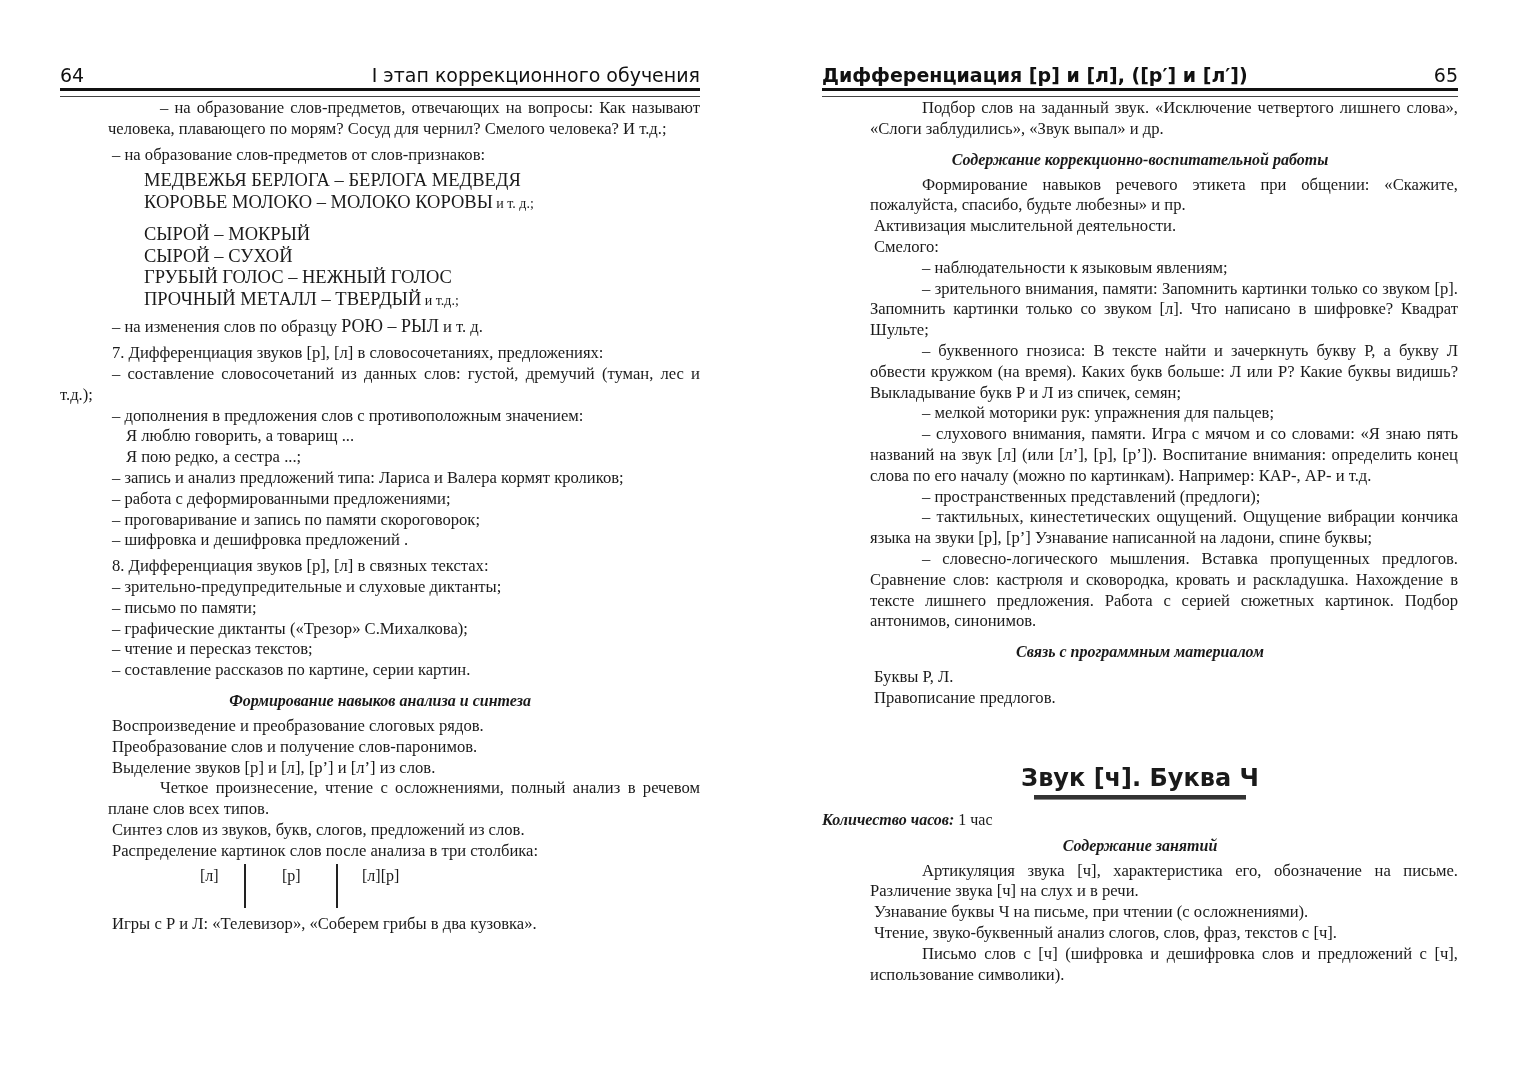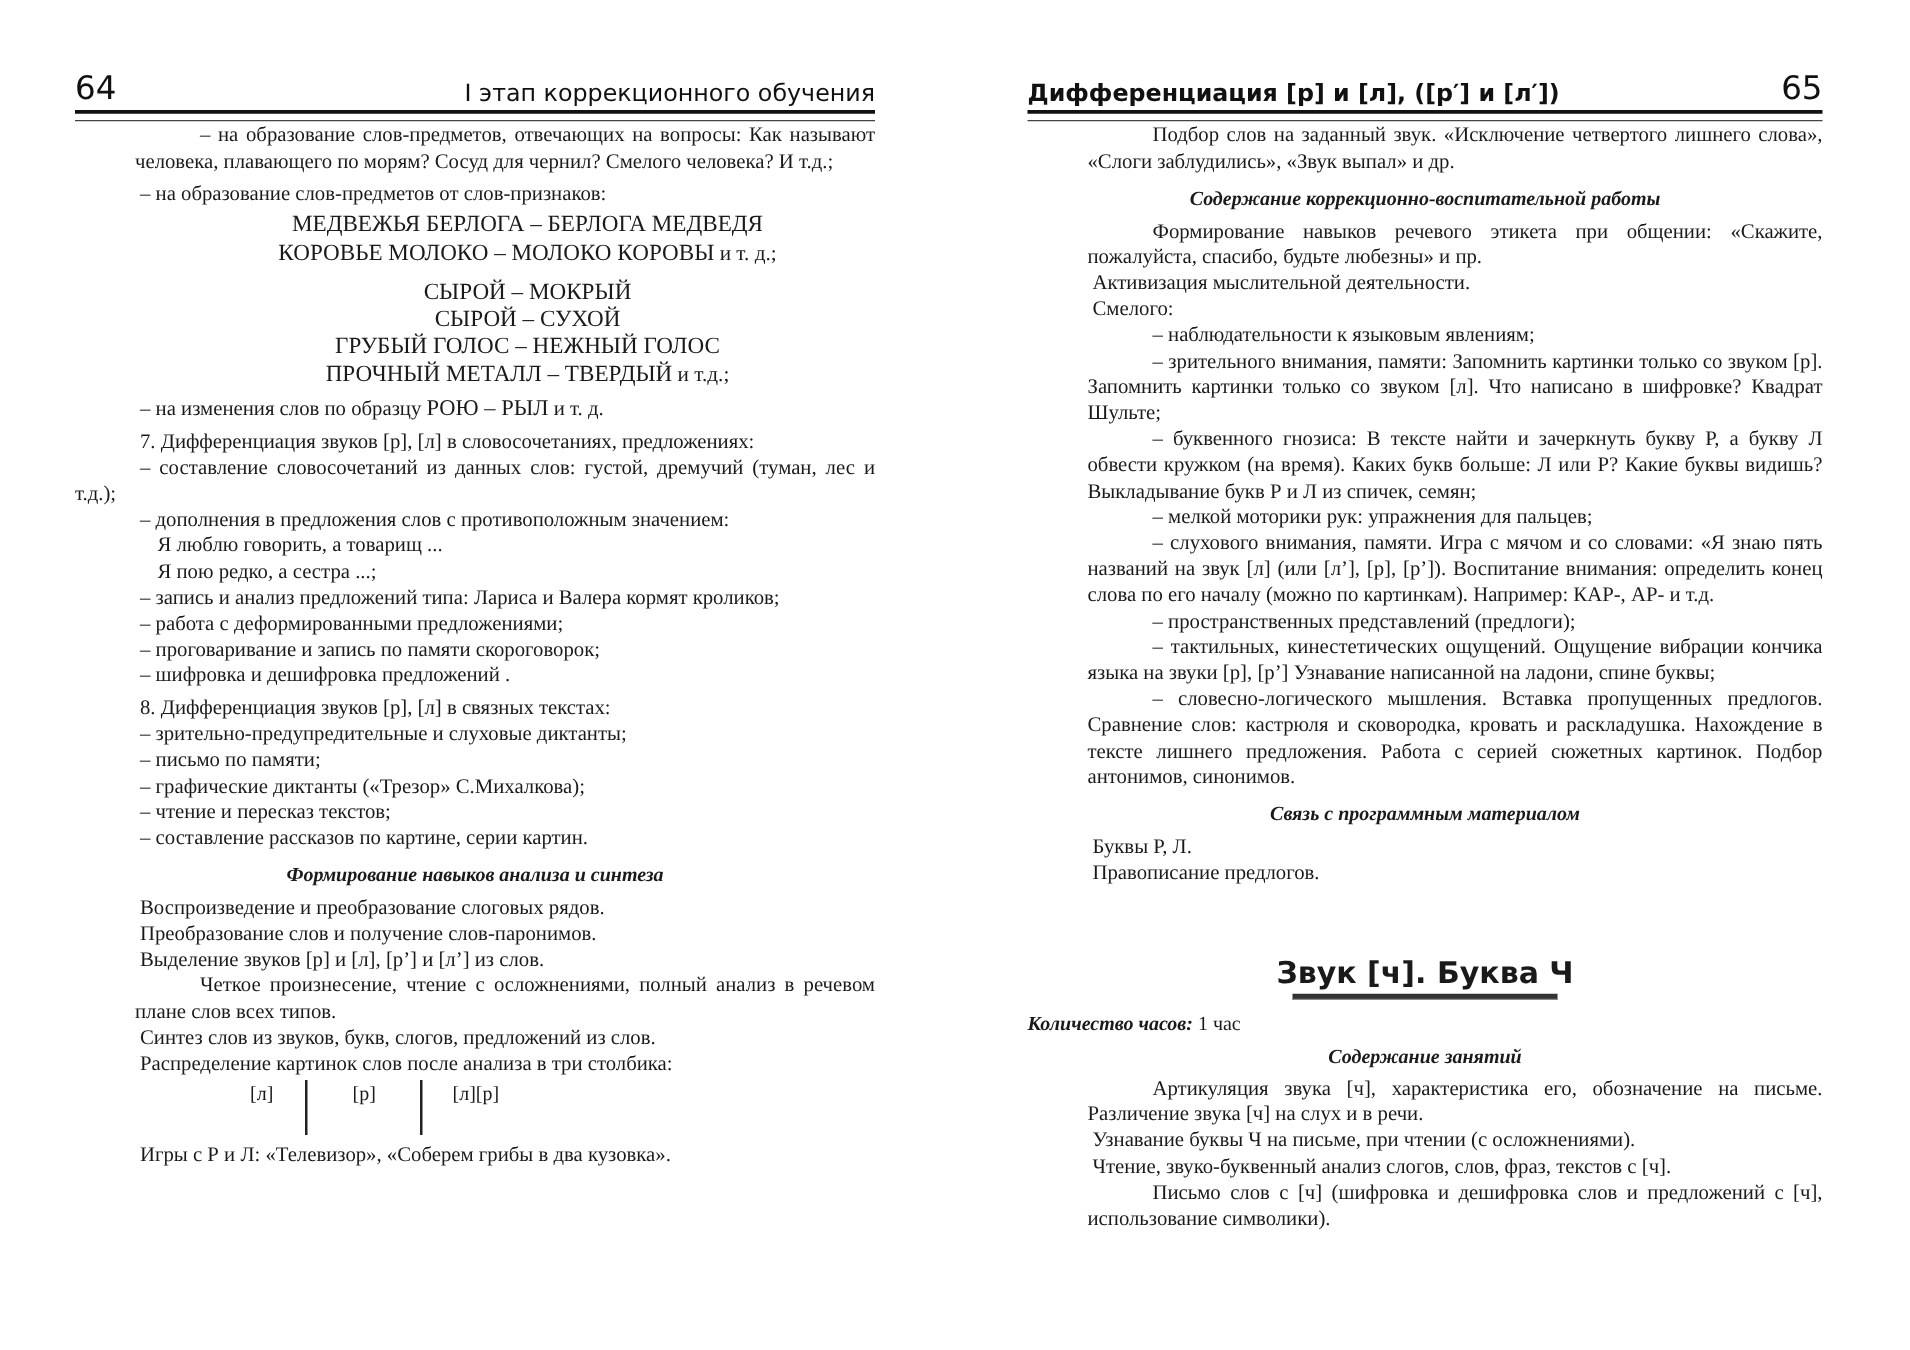--- a/index.html
+++ b/index.html
@@ -9,39 +9,39 @@
   }
   .page { position:absolute; top:0; height:1080px; }
   .page.left { left:60px; width:640px; }
   .page.right { left:822px; width:636px; }
 
   .running-head {
     position:absolute; top:56px; left:0; right:0; height:30px;
     display:flex; justify-content:space-between; align-items:flex-end;
     font-family:"DejaVu Sans", sans-serif; font-size:19px; color:#111;
   }
-  .running-head .num { font-size:26px; }
+  .running-head .num { font-size:19px; }
   .running-head.bold .title { font-weight:bold; }
   .rule {
     position:absolute; top:88px; left:0; right:0; height:5px;
     border-top:3px solid #111; border-bottom:1px solid #444;
   }
 
   .body { position:absolute; top:98px; left:0; right:0; font-size:16.6px; line-height:20.8px; }
   .p { margin:0; text-align:justify; }
   .ind1 { text-indent:52px;margin-left:48px; }
   .pad1 { padding-left:52px; }
   .pad2 { padding-left:66px; }
-  .caps { font-size:18.5px; line-height:21.5px; padding-left:84px;text-align:center; }
+  .caps { font-size:18.5px; line-height:21.5px; padding-left:84px; }
   .gap { height:5px; }
   .gap2 { height:10px; }
   .sub-head {
     text-align:center; font-style:italic; font-weight:bold; font-size:16px; line-height:20px;
   }
-  .small { font-size:17px; }
+  .small { font-size:14px; }
 
   .columns {
     position:relative; height:52px; margin-left:52px;
   }
   .columns .col-label { position:absolute; top:4px; font-size:16px; }
   .columns .col-line { position:absolute; top:2px; width:1.5px; height:44px; background:#222; }
 
   .chapter-title {
     text-align:center; font-family:"DejaVu Sans", sans-serif; font-weight:bold; font-size:24px;
     line-height:30px; margin-top:54px;

